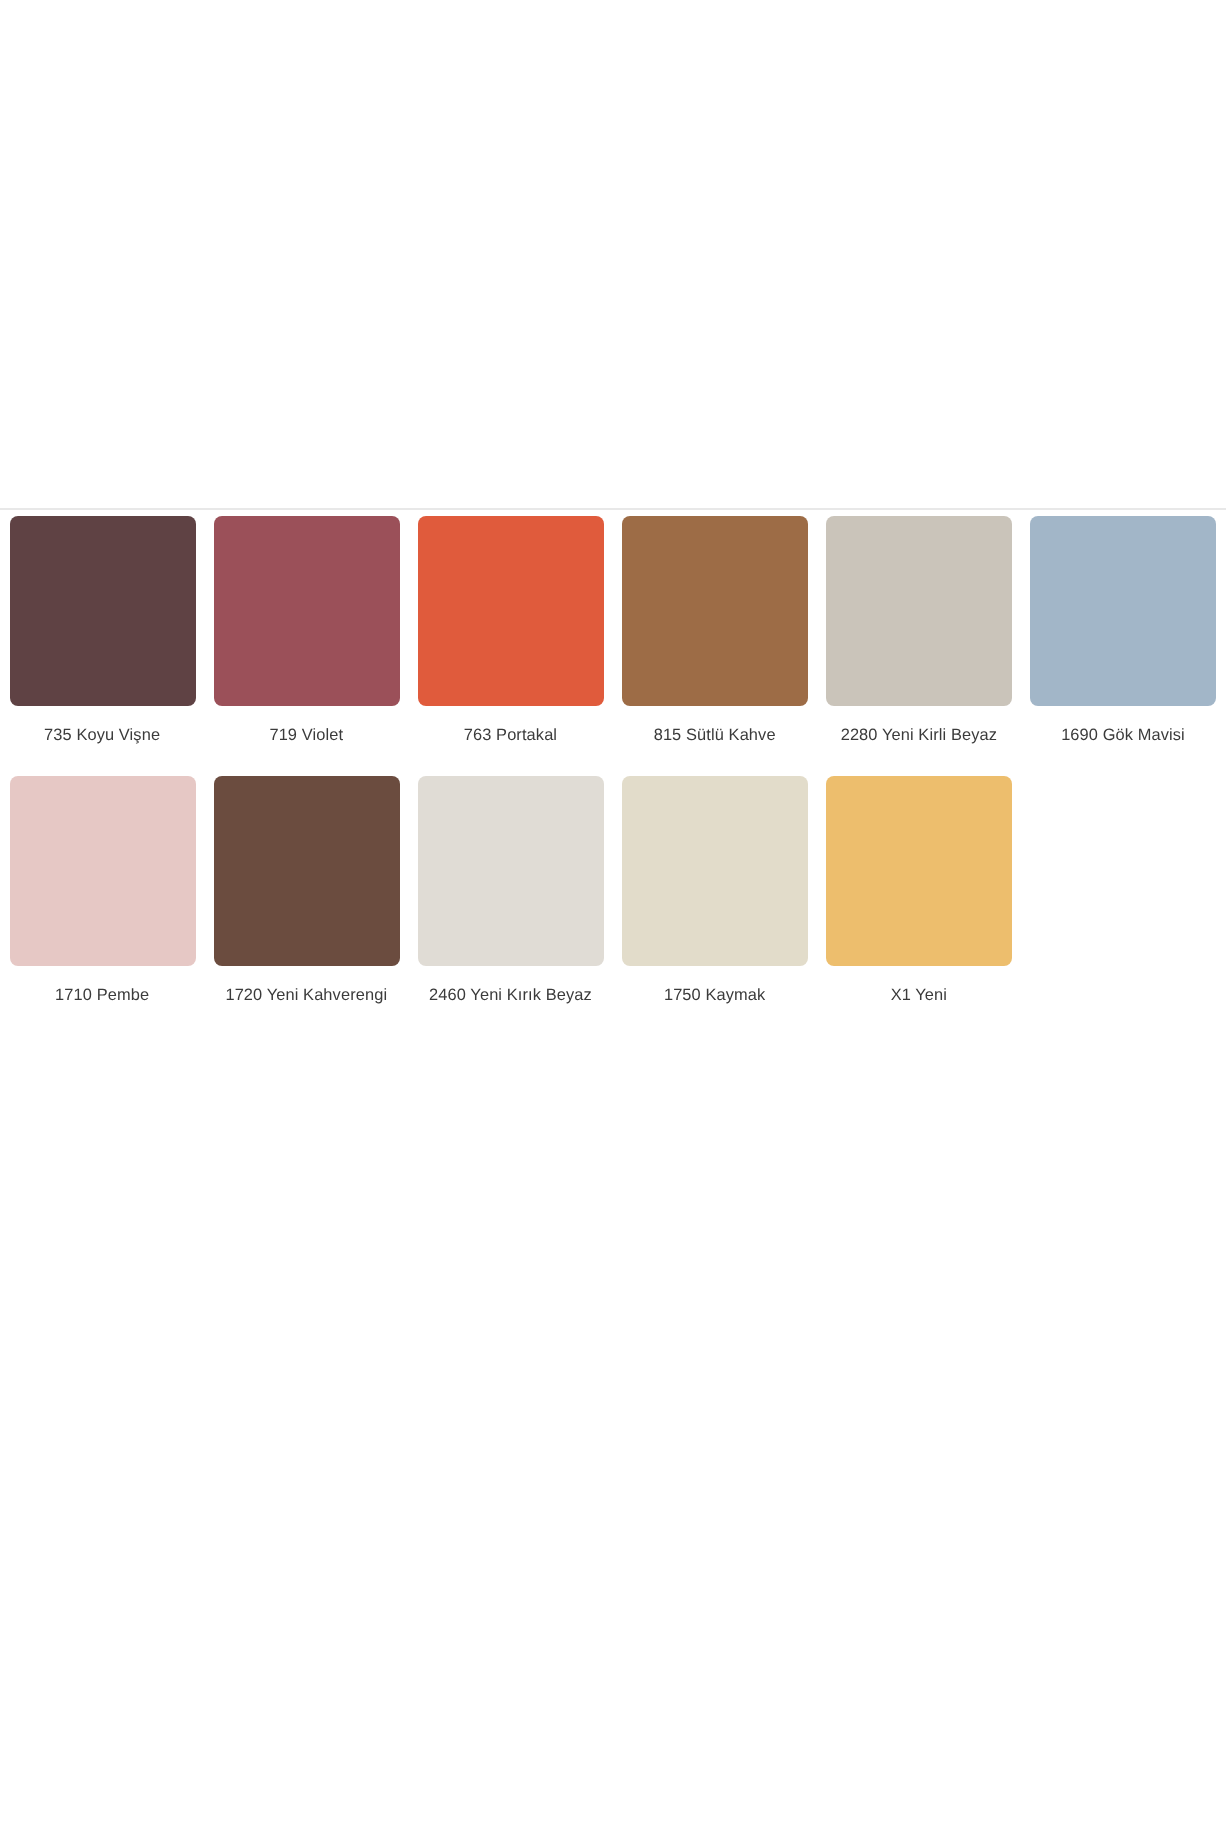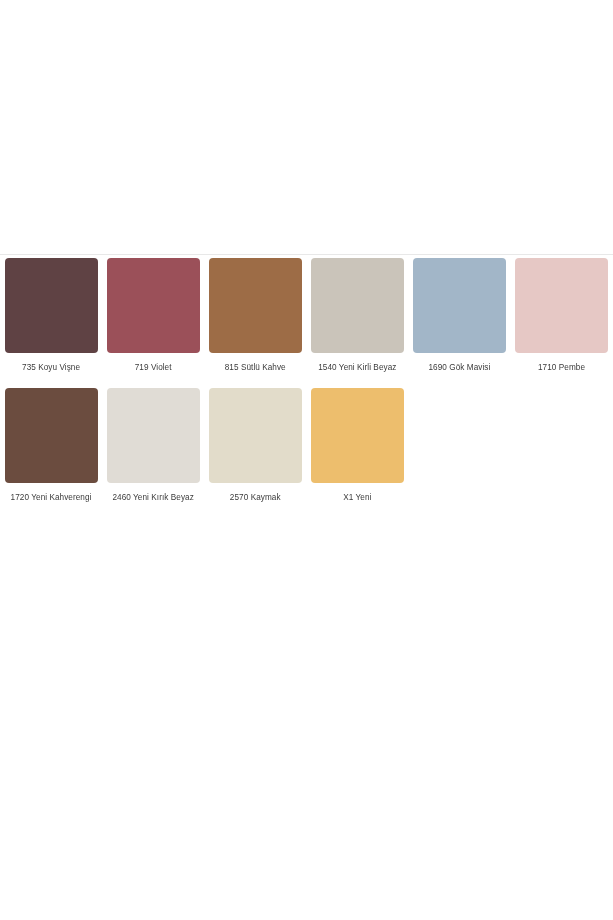--- a/index.html
+++ b/index.html
@@ -73,44 +73,48 @@
 <div class="palette" id="palette">
     <div class="swatch-cell">
       <div class="swatch-chip" title="735 Koyu Vişne" style="background-color: rgb(95, 66, 68);"></div>
       <div class="swatch-label">735 Koyu Vişne</div>
     </div>
     <div class="swatch-cell">
       <div class="swatch-chip" title="719 Violet" style="background-color: rgb(155, 80, 89);"></div>
       <div class="swatch-label">719 Violet</div>
     </div>
     <div class="swatch-cell">
+      <div class="swatch-chip" title="763 Portakal" style="background-color: rgb(224, 91, 60);"></div>
+      <div class="swatch-label">763 Portakal</div>
+    </div>
+    <div class="swatch-cell">
       <div class="swatch-chip" title="815 Sütlü Kahve" style="background-color: rgb(157, 108, 70);"></div>
       <div class="swatch-label">815 Sütlü Kahve</div>
     </div>
     <div class="swatch-cell">
       <div class="swatch-chip" title="1540 Yeni Kirli Beyaz" style="background-color: rgb(202, 196, 186);"></div>
-      <div class="swatch-label">1540 Yeni Kirli Beyaz</div>
+      <div class="swatch-label">2280 Yeni Kirli Beyaz</div>
     </div>
     <div class="swatch-cell">
       <div class="swatch-chip" title="1690 Gök Mavisi" style="background-color: rgb(162, 182, 200);"></div>
       <div class="swatch-label">1690 Gök Mavisi</div>
     </div>
     <div class="swatch-cell">
       <div class="swatch-chip" title="1710 Pembe" style="background-color: rgb(230, 200, 197);"></div>
       <div class="swatch-label">1710 Pembe</div>
     </div>
     <div class="swatch-cell">
       <div class="swatch-chip" title="1720 Yeni Kahverengi" style="background-color: rgb(107, 76, 63);"></div>
       <div class="swatch-label">1720 Yeni Kahverengi</div>
     </div>
     <div class="swatch-cell">
       <div class="swatch-chip" title="1740 Yeni Kırık Beyaz" style="background-color: rgb(224, 220, 213);"></div>
       <div class="swatch-label">2460 Yeni Kırık Beyaz</div>
     </div>
     <div class="swatch-cell">
       <div class="swatch-chip" title="1750 Kaymak" style="background-color: rgb(226, 220, 202);"></div>
-      <div class="swatch-label">2570 Kaymak</div>
+      <div class="swatch-label">1750 Kaymak</div>
     </div>
     <div class="swatch-cell">
       <div class="swatch-chip" title="X1 Varak" style="background-color: rgb(237, 190, 109);"></div>
       <div class="swatch-label">X1 Yeni</div>
     </div>
   </div>
 
 </body></html>

